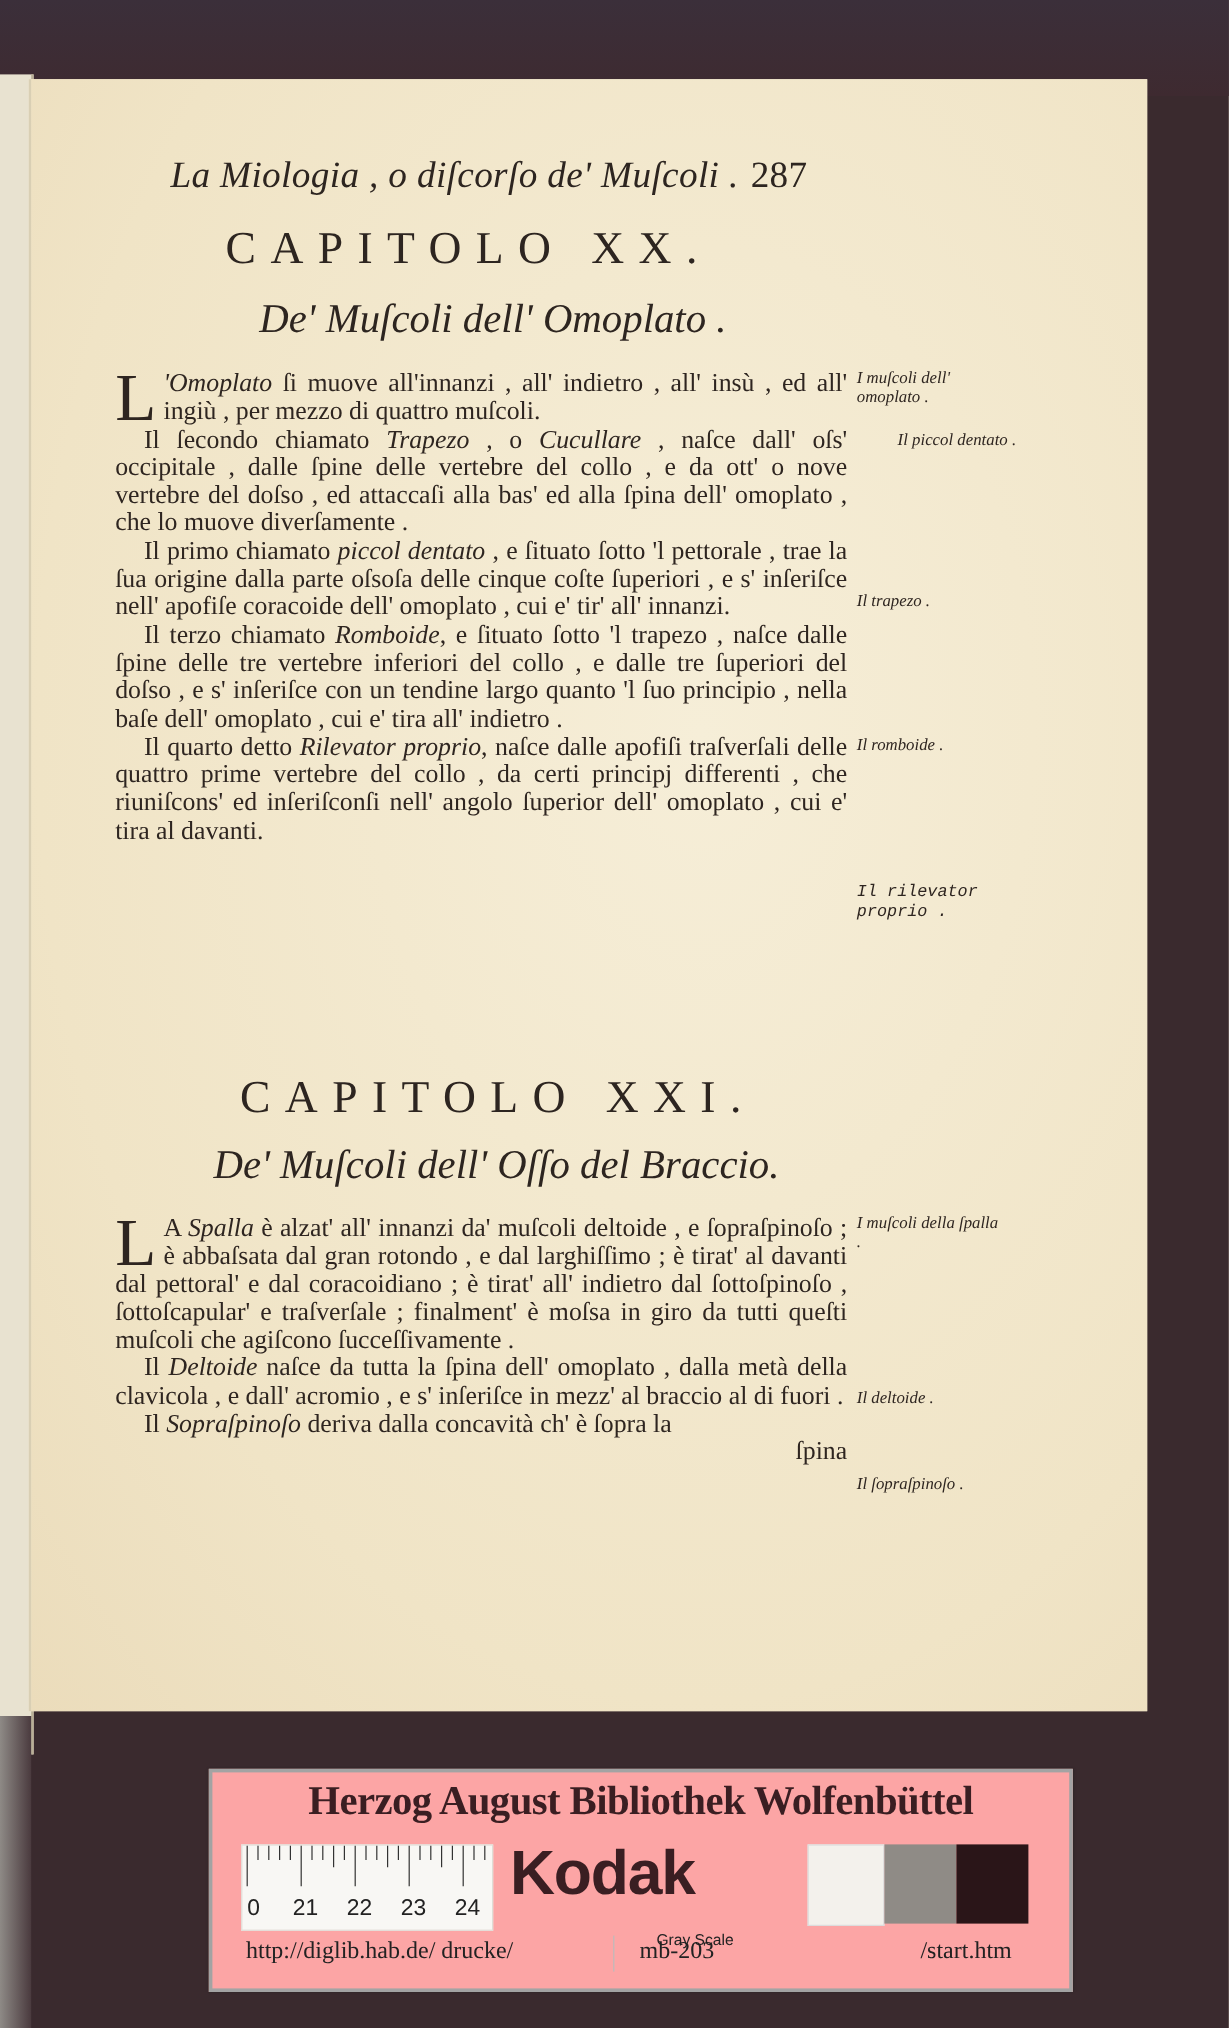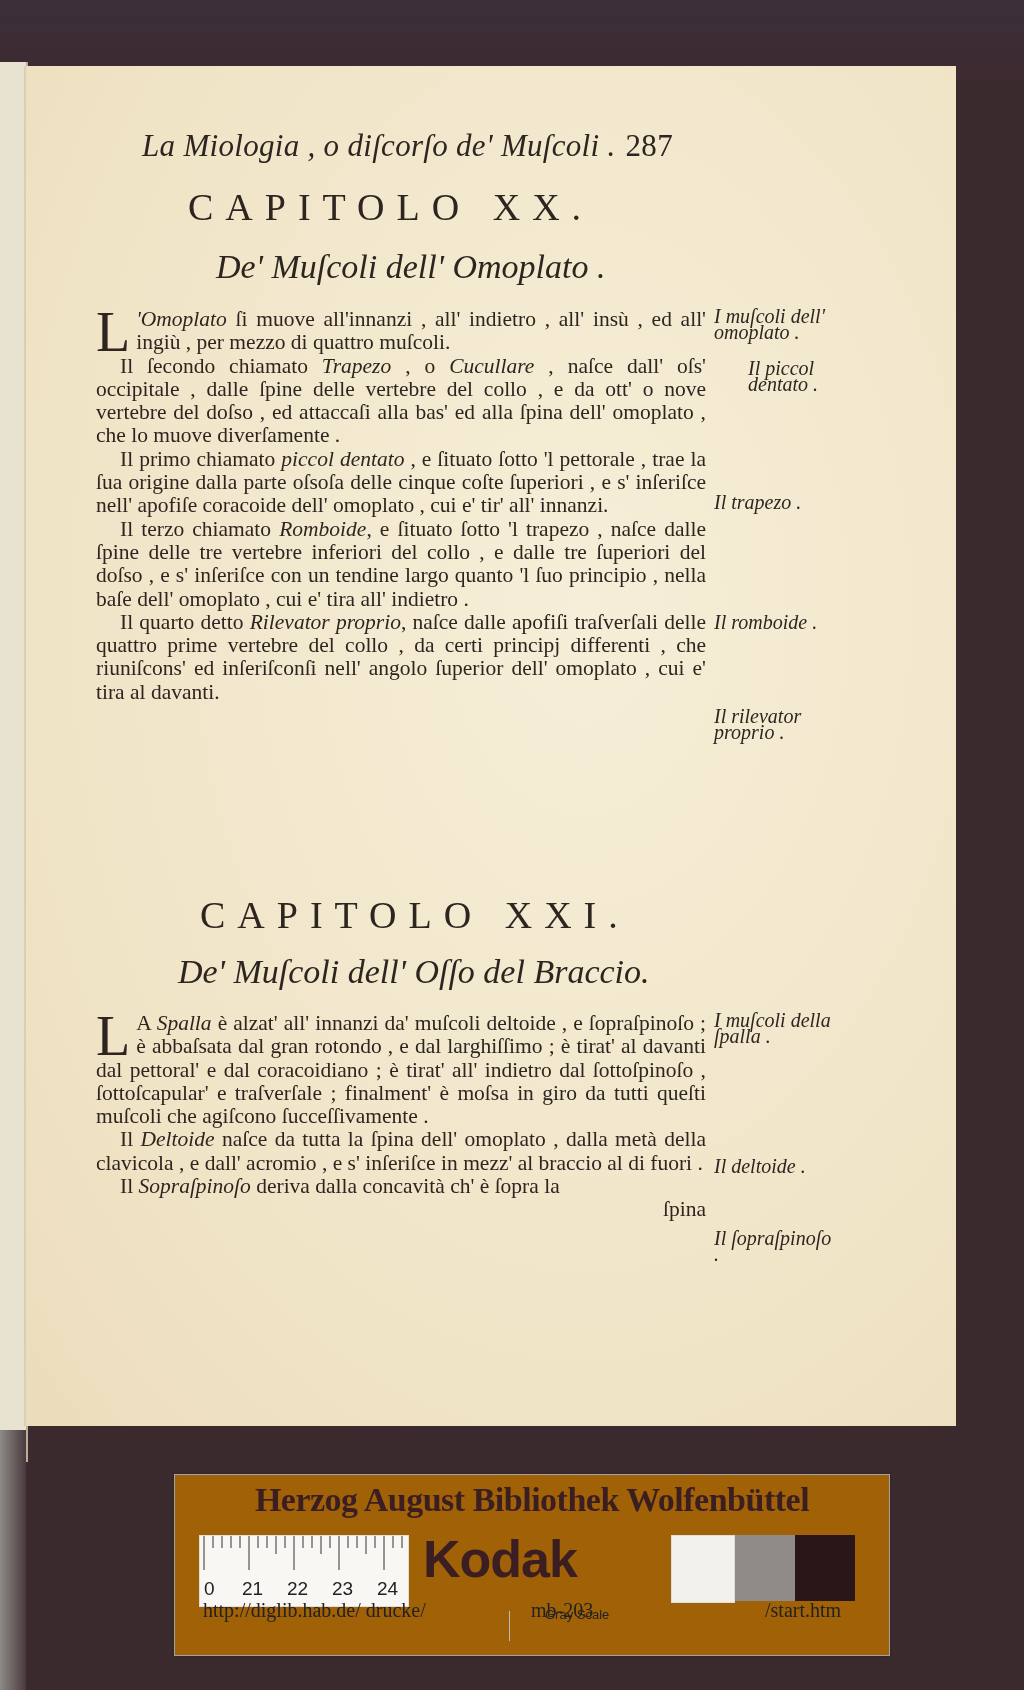--- a/index.html
+++ b/index.html
@@ -13,31 +13,31 @@
   .header{position:absolute;left:142px;top:128px;font-family:"Liberation Serif",serif;font-style:italic;font-size:31px;color:#2d2520;letter-spacing:0.3px;}
   .header .pg{font-style:normal;margin-left:10px;}
   .chap{position:absolute;font-family:"Liberation Serif",serif;font-size:38px;letter-spacing:12px;color:#2d2520;}
   .sub{position:absolute;font-family:"Liberation Serif",serif;font-style:italic;font-size:34px;color:#2d2520;}
   .body-text{position:absolute;left:96px;width:610px;font-family:"Liberation Serif",serif;font-size:21.5px;line-height:23.3px;color:#2e2520;text-align:justify;}
   .body-text p{margin:0;text-indent:24px;}
   .body-text p.first{text-indent:0;}
   .body-text i{font-style:italic;}
   .dropcap{float:left;font-size:56px;line-height:44px;margin:2px 6px 0 0;font-family:"Liberation Serif",serif;}
   .r{text-align:right;display:block;}
-  .margin-note{position:absolute;left:714px;width:120px;font-family:"Liberation Serif",serif;font-style:italic;font-size:20px;line-height:16px;color:#2e2520;}
-  .card{position:absolute;left:174px;top:1474px;width:714px;height:180px;background:#a16207;border:1px solid #a3a3a3;box-shadow:0 0 2px #222;}
+  .margin-note{position:absolute;left:714px;width:120px;font-family:"Liberation Serif",serif;font-style:italic;font-size:14px;line-height:16px;color:#2e2520;}
+  .card{position:absolute;left:174px;top:1474px;width:714px;height:180px;background:#fca5a5;border:3px solid #a3a3a3;box-shadow:0 0 2px #222;}
   .card-title{position:absolute;left:0;top:6px;width:714px;text-align:center;font-family:"Liberation Serif",serif;font-weight:bold;font-size:34px;color:#3a1e22;letter-spacing:-0.5px;}
   .ruler{position:absolute;left:24px;top:60px;width:208px;height:70px;background:#f8f7f4;border:1px solid #e0ddd6;}
   .ticks{position:absolute;left:0;top:0;width:208px;height:34px;}
   .ruler-labels{position:absolute;left:4px;top:42px;width:200px;font-family:"Liberation Sans",sans-serif;font-size:19px;color:#222;}
   .ruler-labels span{position:absolute;}
   .kodak{position:absolute;left:248px;top:54px;font-family:"Liberation Sans",sans-serif;font-weight:bold;font-size:52px;color:#3a1e22;letter-spacing:-1px;}
   .gray{position:absolute;left:370px;top:132px;font-family:"Liberation Sans",sans-serif;font-size:13px;color:#222;}
   .swatch{position:absolute;top:60px;height:66px;}
-  .url{position:absolute;top:124px;font-family:"Liberation Serif",serif;font-size:20px;color:#222;}
+  .url{position:absolute;top:138px;font-family:"Liberation Serif",serif;font-size:20px;color:#222;}
   .divider{position:absolute;left:334px;top:136px;width:1px;height:30px;background:#bbb;}
 </style>
 </head>
 <body>
 
 <div class="bg-top"></div>
 <div class="left-page"></div>
 <div class="left-shadow"></div>
 
 <div class="page"></div>
@@ -56,21 +56,21 @@
   <p><span>Il ſecondo chiamato </span><i>Trapezo</i><span> , o </span><i>Cucullare</i><span> , naſce dall' oſs' occipitale , dalle ſpine delle vertebre del collo , e da ott' o nove vertebre del doſso , ed attaccaſi alla bas' ed alla ſpina dell' omoplato , che lo muove diverſamente .</span></p>
   <p><span>Il primo chiamato </span><i>piccol dentato</i><span> , e ſituato ſotto 'l pettorale , trae la ſua origine dalla parte oſsoſa delle cinque coſte ſuperiori , e s' inſeriſce nell' apofiſe coracoide dell' omoplato , cui e' tir' all' innanzi.</span></p>
   <p><span>Il terzo chiamato </span><i>Romboide</i><span>, e ſituato ſotto 'l trapezo , naſce dalle ſpine delle tre vertebre inferiori del collo , e dalle tre ſuperiori del doſso , e s' inſeriſce con un tendine largo quanto 'l ſuo principio , nella baſe dell' omoplato , cui e' tira all' indietro .</span></p>
   <p><span>Il quarto detto </span><i>Rilevator proprio</i><span>, naſce dalle apofiſi traſverſali delle quattro prime vertebre del collo , da certi principj differenti , che riuniſcons' ed inſeriſconſi nell' angolo ſuperior dell' omoplato , cui e' tira al davanti.</span></p>
 </div>
 
 <div class="margin-note" style="top:308px;">I muſcoli dell' omoplato .</div>
 <div class="margin-note" style="top:360px;margin-left:34px;">Il piccol dentato .</div>
 <div class="margin-note" style="top:494px;">Il trapezo .</div>
 <div class="margin-note" style="top:614px;">Il romboide .</div>
-<div class="margin-note" style="top:708px;">Il rilevator proprio .</div>
+<div class="margin-note" style="top:736px;font-family:Liberation Mono, monospace;">Il rilevator proprio .</div>
 
 <div class="chap" style="left:200px;top:893px;">CAPITOLO XXI.</div>
 <div class="sub" style="left:178px;top:953px;">De' Muſcoli dell' Oſſo del Braccio.</div>
 
 <div class="body-text" style="top:1012px;">
   <p class="first">
     <span class="dropcap">L</span><span>A </span><i>Spalla</i><span> è alzat' all' innanzi da' muſcoli deltoide , e ſopraſpinoſo ; è abbaſsata dal gran rotondo , e dal larghiſſimo ; è tirat' al davanti dal pettoral' e dal coracoidiano ; è tirat' all' indietro dal ſottoſpinoſo , ſottoſcapular' e traſverſale ; finalment' è moſsa in giro da tutti queſti muſcoli che agiſcono ſucceſſivamente .</span>
   </p>
   <p><span>Il </span><i>Deltoide</i><span> naſce da tutta la ſpina dell' omoplato , dalla metà della clavicola , e dall' acromio , e s' inſeriſce in mezz' al braccio al di fuori .</span></p>
   <p><span>Il </span><i>Sopraſpinoſo</i><span> deriva dalla concavità ch' è ſopra la</span></p>

